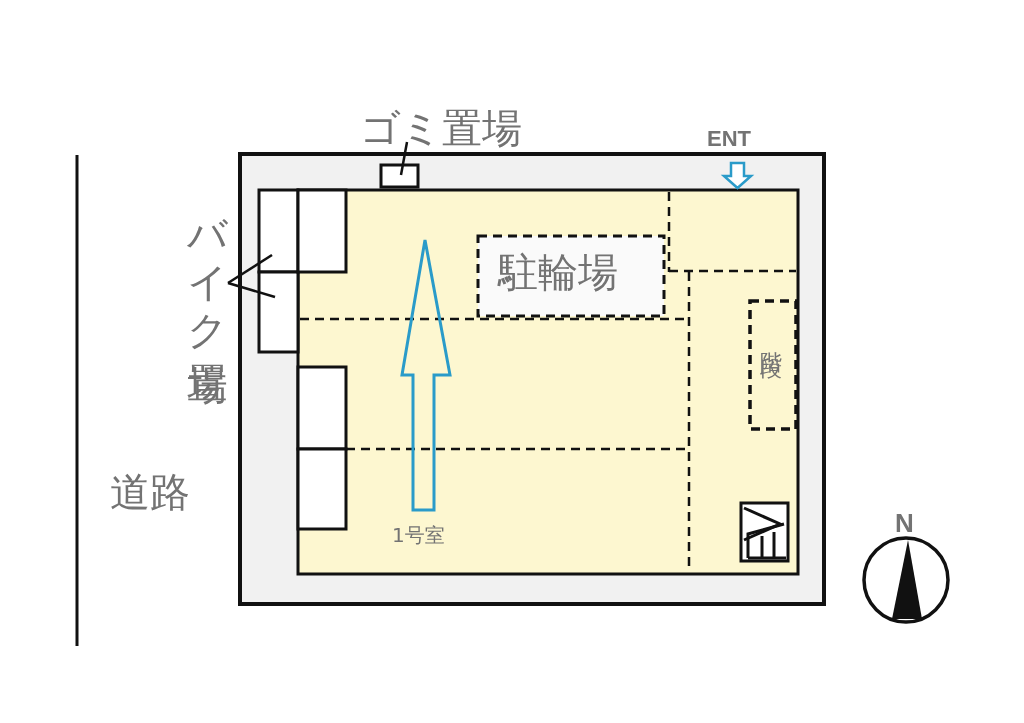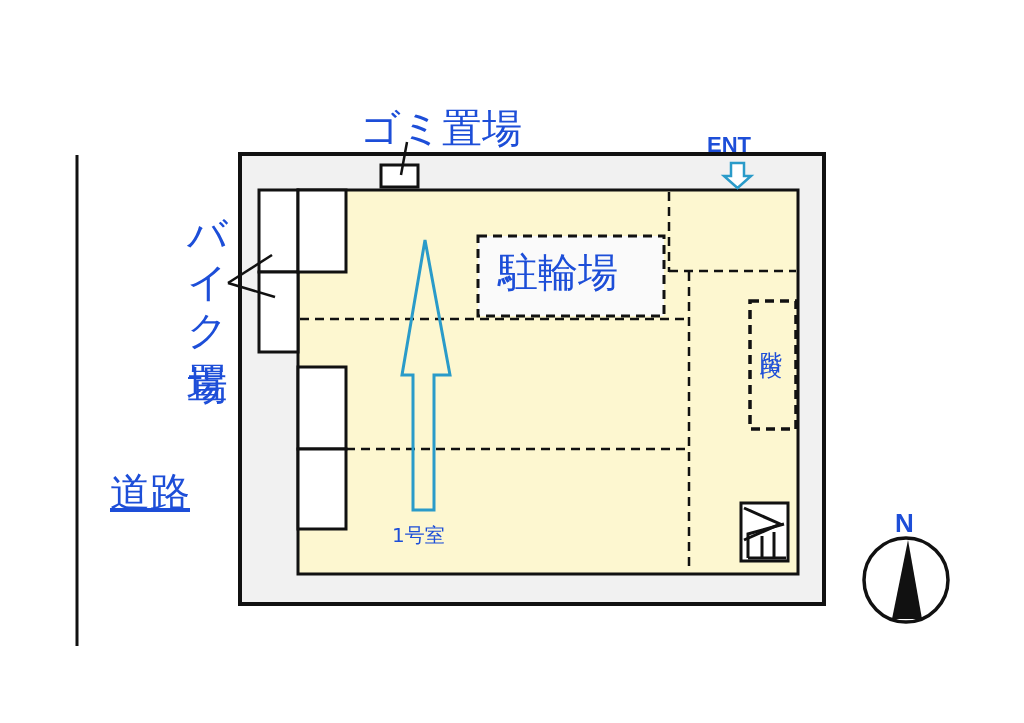--- a/index.html
+++ b/index.html
@@ -1,22 +1,22 @@
 <!DOCTYPE html>
 <html><head>
   <meta charset="utf-8">
   <style>
     html, body { margin: 0; padding: 0; background: #ffffff; }
     body { width: 1024px; height: 723px; position: relative; overflow: hidden;
            font-family: "DejaVu Sans", "Liberation Sans", sans-serif; }
     svg { position: absolute; left: 0; top: 0; }
-    .lbl { position: absolute; color: #1d4ed8; line-height: 1; white-space: nowrap; }
+    .lbl { position: absolute; color: #737373; line-height: 1; white-space: nowrap; }
     .big { font-size: 40px; }
     .vert { writing-mode: vertical-rl; text-orientation: upright; letter-spacing: 2px; }
-    .ent { font-size: 22px; font-weight: bold; font-family: "Liberation Sans", sans-serif; margin-top: 6px; }
+    .ent { font-size: 22px; font-weight: bold; font-family: "Liberation Sans", sans-serif; }
     .room { font-size: 20px; }
     .stairs { font-size: 22px; writing-mode: vertical-rl; text-orientation: upright; letter-spacing: 6px; }
     .north { font-size: 26px; font-weight: bold; font-family: "Liberation Sans", sans-serif; }
   </style>
 </head>
 <body>
 
 <svg width="1024" height="723" viewBox="0 0 1024 723">
 
   <line x1="77" y1="155" x2="77" y2="646" stroke="#111" stroke-width="3"></line>
@@ -71,17 +71,17 @@
 
   <g>
     <circle cx="906" cy="580" r="42" fill="#ffffff" stroke="#111" stroke-width="3.5"></circle>
     <polygon points="908,540 922,619 892,619" fill="#111"></polygon>
   </g>
 </svg>
 
 <div class="lbl big" style="left:360px; top:108px;">ゴミ置場</div>
 <div class="lbl ent" style="left:707px; top:128px;">ENT</div>
 <div class="lbl big vert" style="left:188px; top:190px;">バイク置場</div>
-<div class="lbl big" style="left:110px; top:472px;text-decoration:underline;">道路</div>
+<div class="lbl big" style="left:110px; top:472px;">道路</div>
 <div class="lbl big" style="left:498px; top:256px;font-family:Liberation Mono, monospace;">駐輪場</div>
 <div class="lbl stairs" style="left:760px; top:334px;">階段</div>
 <div class="lbl room" style="left:392px; top:525px;">1号室</div>
 <div class="lbl north" style="left:895px; top:510px;">N</div>
 
 </body></html>

